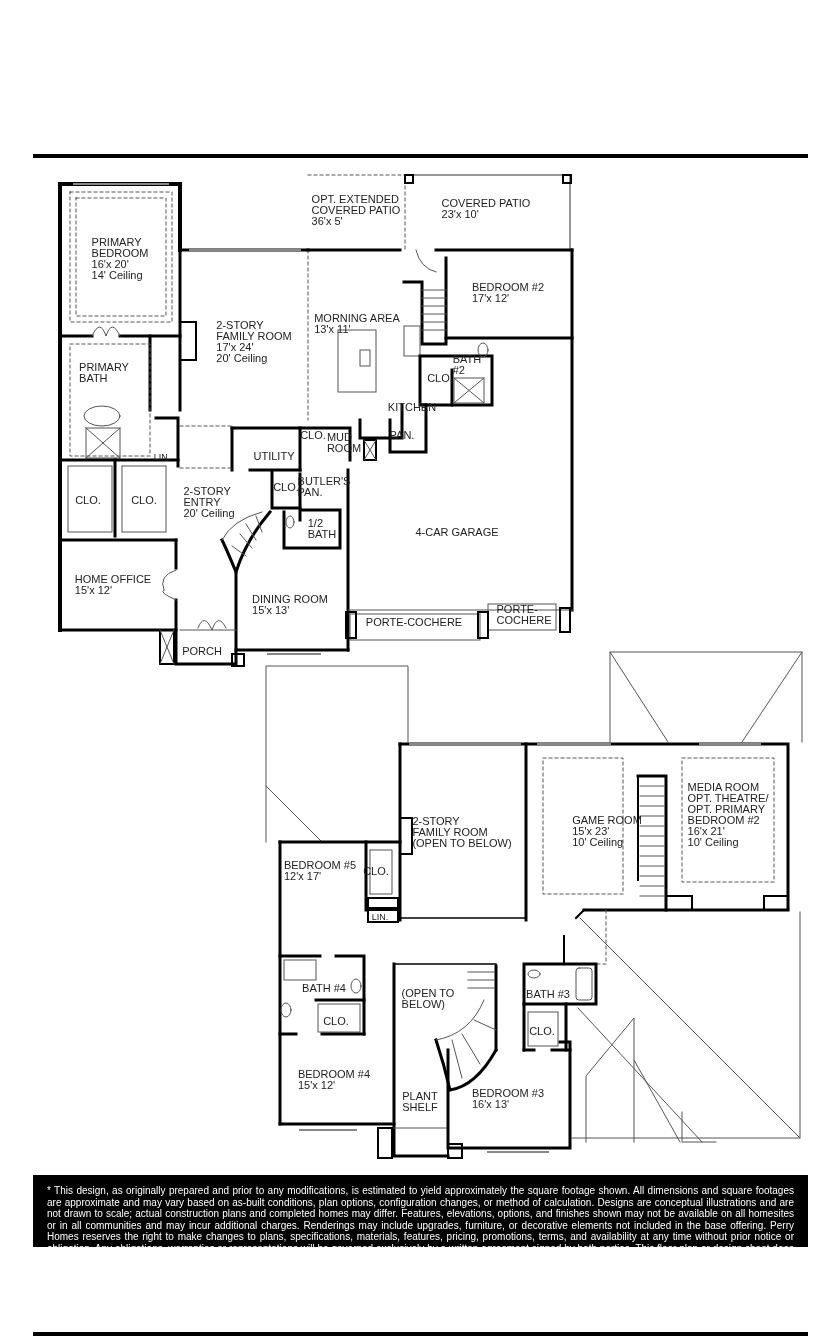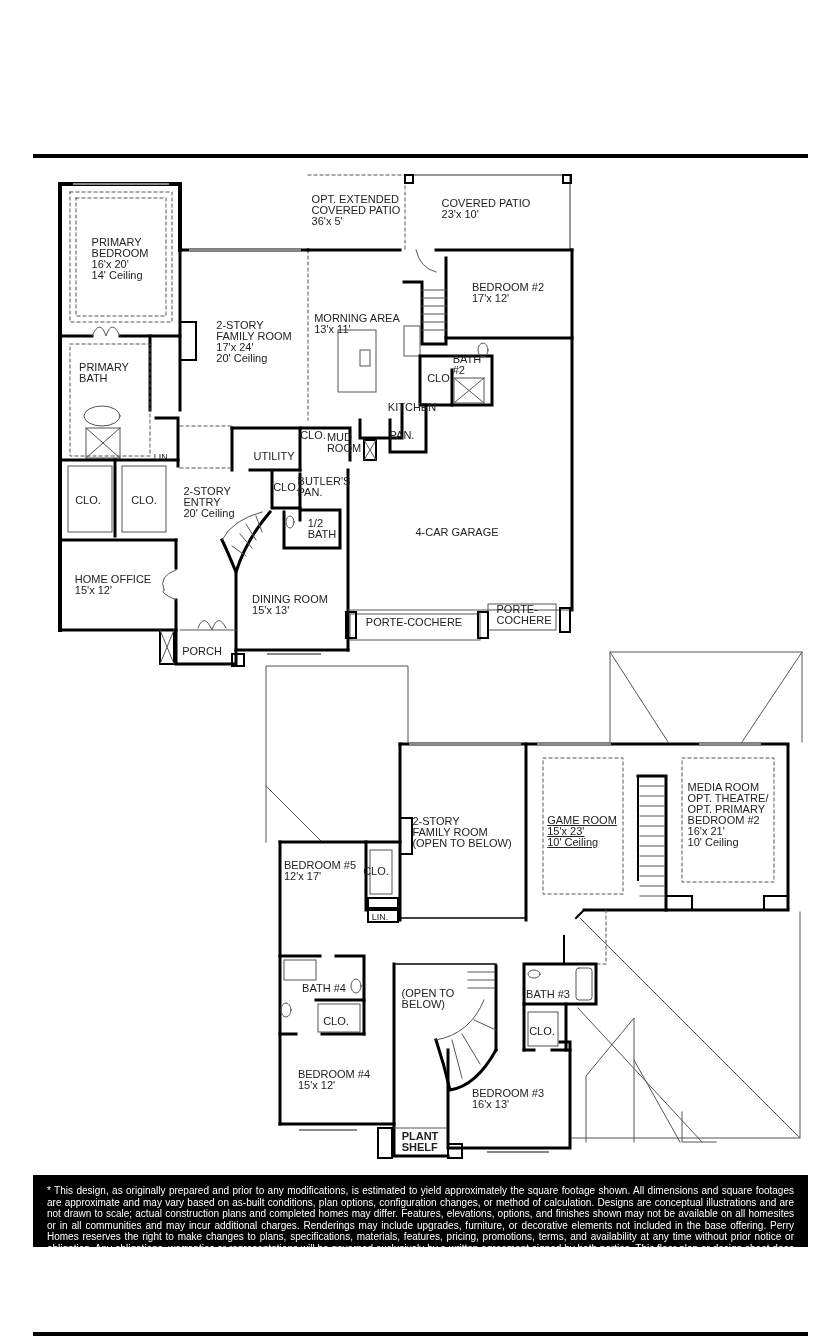--- a/index.html
+++ b/index.html
@@ -306,21 +306,21 @@
 <div class="lbl" style="left:524px; top:604px;">
   <span>PORTE-</span>
     <span>COCHERE</span>
 </div>
 
 <div class="lbl" style="left:462px; top:816px;">
   <span>2-STORY</span>
     <span>FAMILY ROOM</span>
     <span>(OPEN TO BELOW)</span>
 </div>
-<div class="lbl" style="left:582px; top:815px;text-decoration:underline;">
+<div class="lbl" style="left:607px; top:815px;">
   <span>GAME ROOM</span>
     <span>15'x 23'</span>
     <span>10' Ceiling</span>
 </div>
 <div class="lbl" style="left:728px; top:782px;">
   <span>MEDIA ROOM</span>
     <span>OPT. THEATRE/</span>
     <span>OPT. PRIMARY</span>
     <span>BEDROOM #2</span>
     <span>16'x 21'</span>
@@ -343,21 +343,21 @@
   <span>CLO.</span>
 </div>
 <div class="lbl" style="left:334px; top:1069px;">
   <span>BEDROOM #4</span>
     <span>15'x 12'</span>
 </div>
 <div class="lbl" style="left:428px; top:988px;">
   <span>(OPEN TO</span>
     <span>BELOW)</span>
 </div>
-<div class="lbl" style="left:420px; top:1131px;font-weight:bold;">
+<div class="lbl" style="left:420px; top:1091px;">
   <span>PLANT</span>
     <span>SHELF</span>
 </div>
 <div class="lbl" style="left:548px; top:989px;">
   <span>BATH #3</span>
 </div>
 <div class="lbl" style="left:542px; top:1026px;">
   <span>CLO.</span>
 </div>
 <div class="lbl" style="left:508px; top:1088px;">

